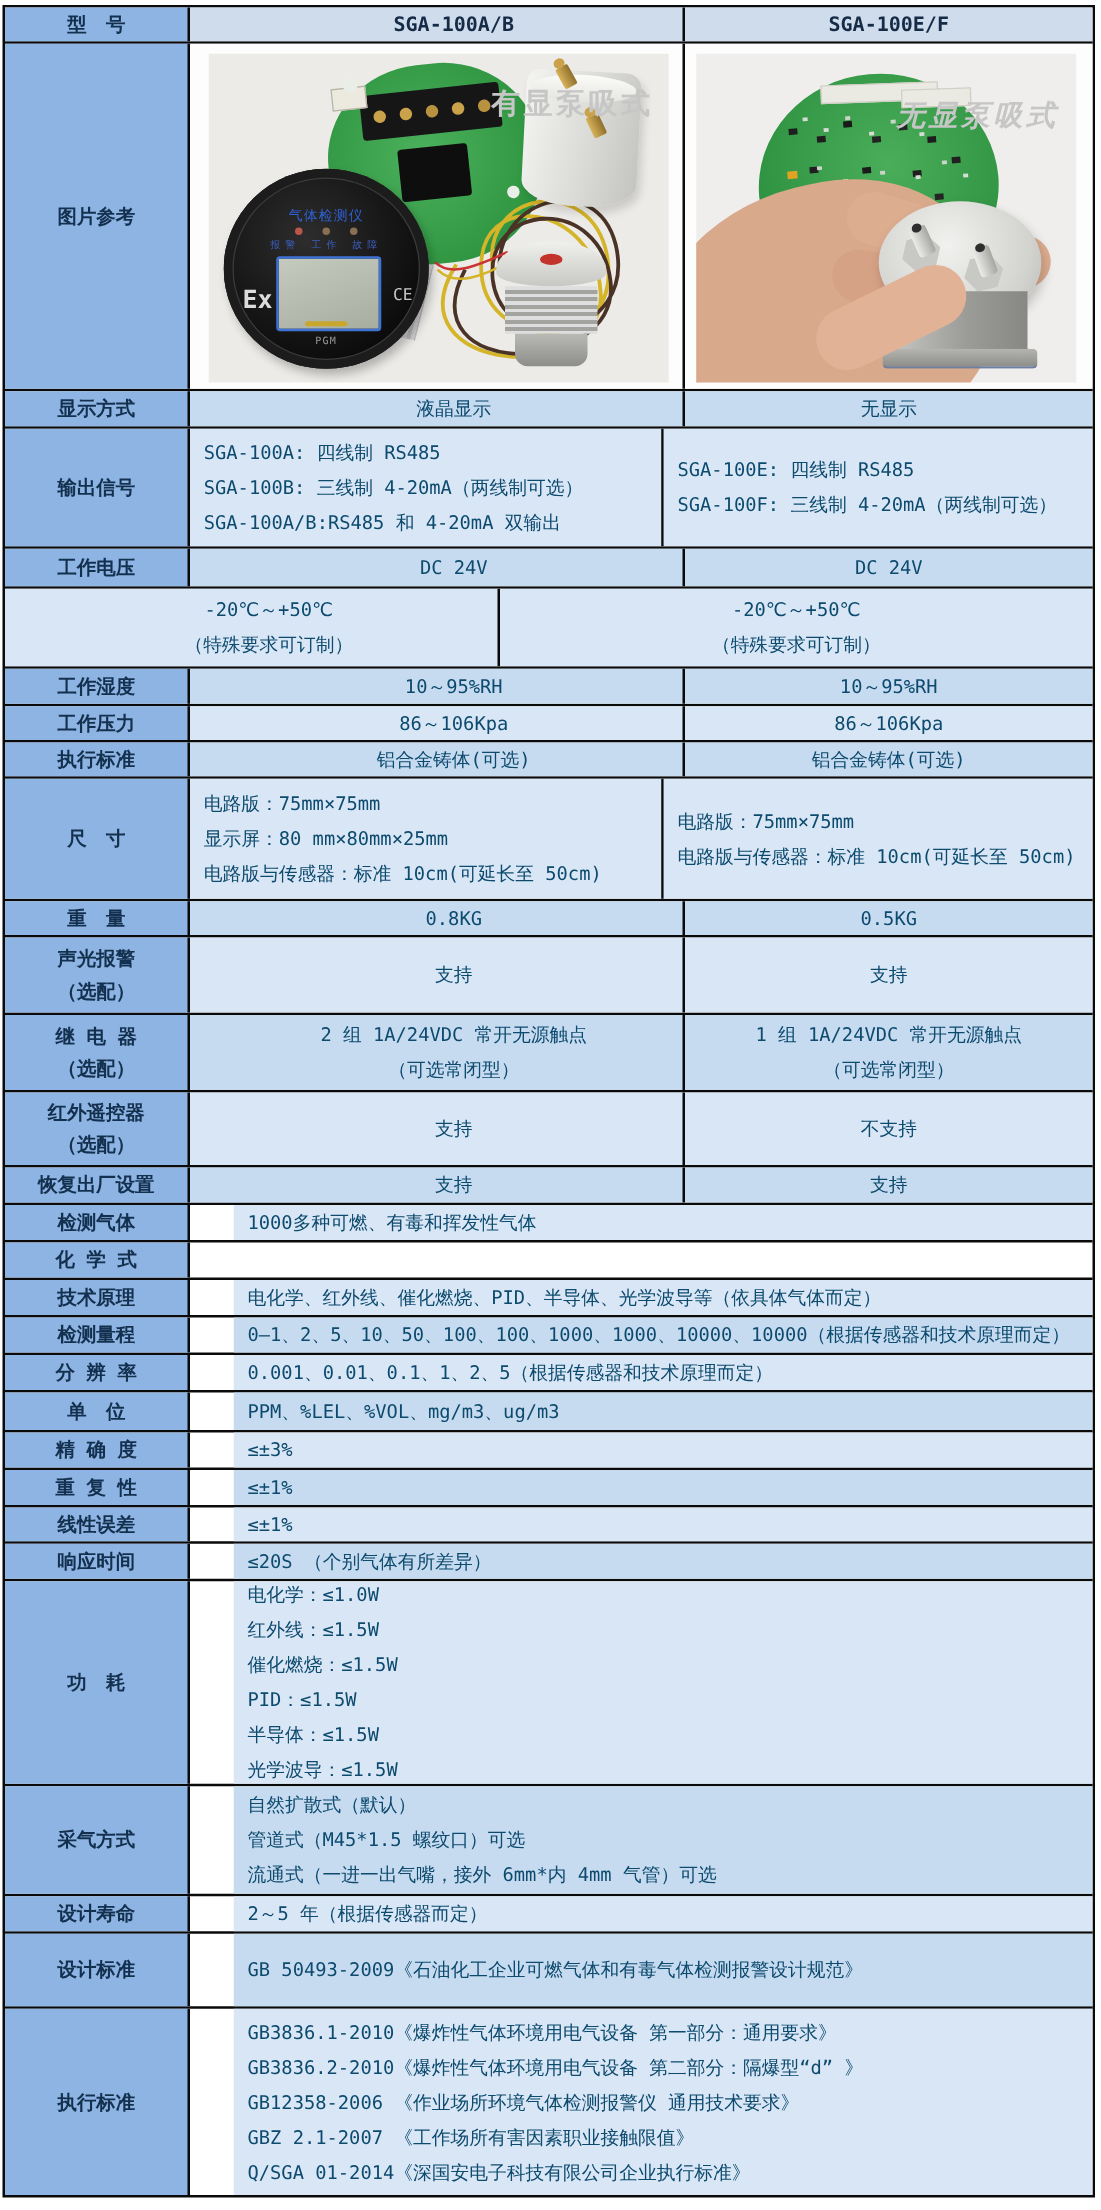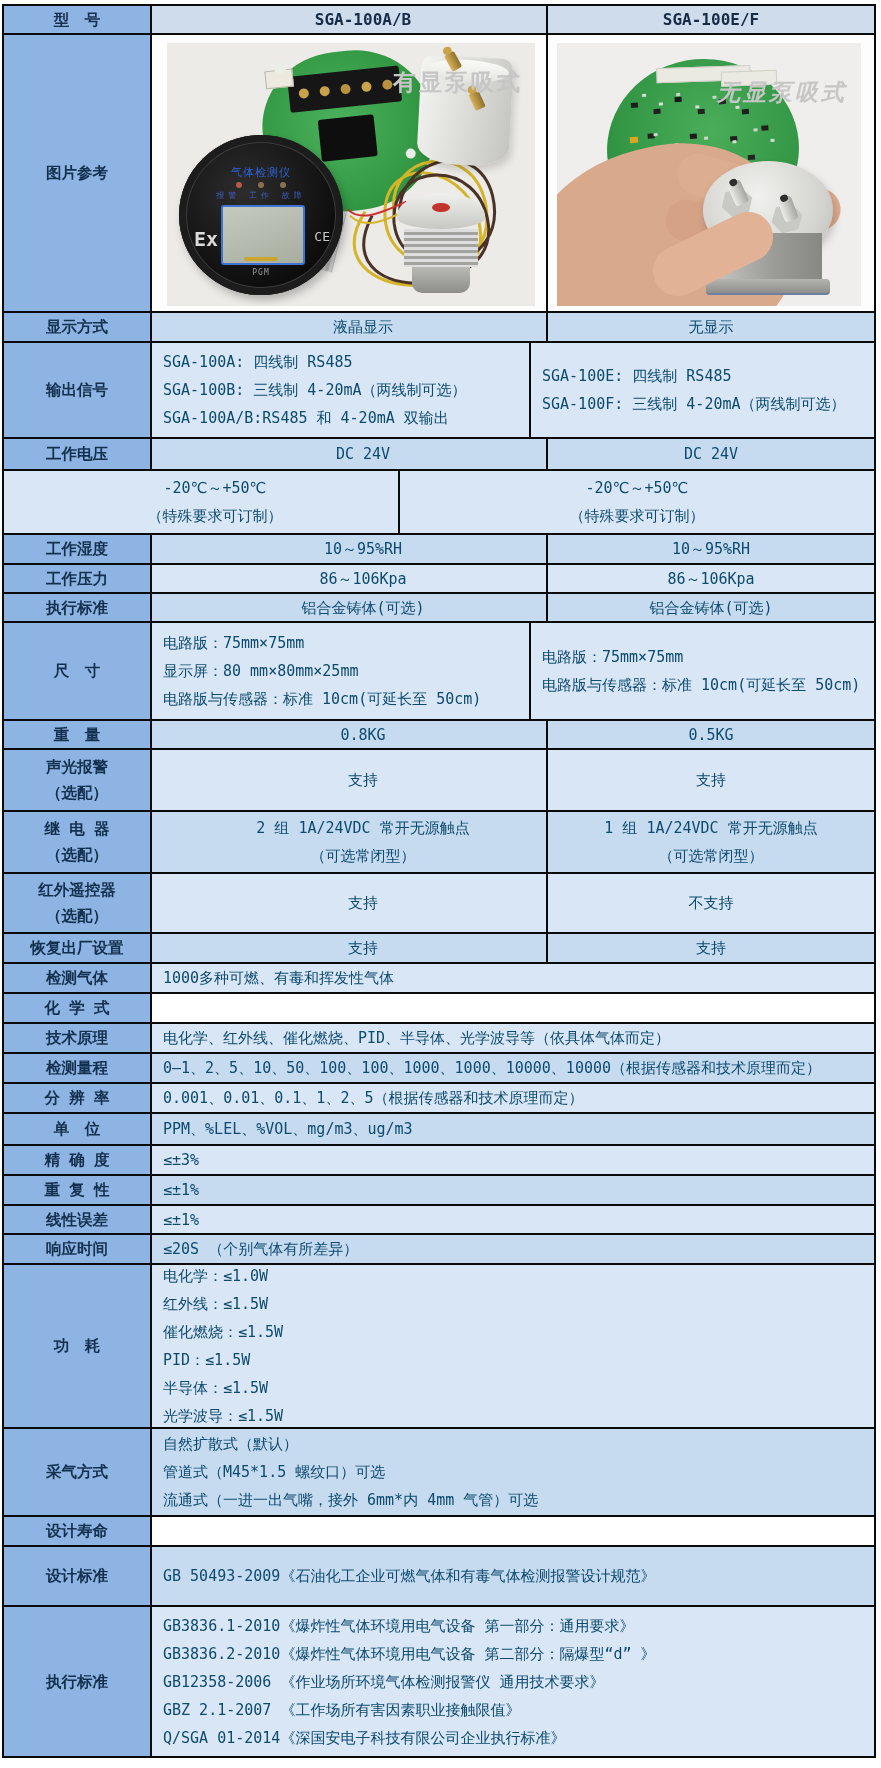--- a/index.html
+++ b/index.html
@@ -12,21 +12,21 @@
   .lc{width:146px;flex:0 0 146px;border-right:2px solid #0a0a0a;background:#8db4e2;
       display:flex;flex-direction:column;justify-content:center;align-items:center;
       font-weight:bold;color:#14304f;font-size:15.5px;text-align:center;}
   .lc .ln{line-height:26px;white-space:nowrap;}
   
   .vc{display:flex;flex-direction:column;justify-content:center;overflow:hidden;
       color:#0c4a6e;font-size:15px;}
   .vc .ln{line-height:28px;white-space:nowrap;}
   .v-l{width:366px;flex:0 0 366px;border-right:2px solid #0a0a0a;padding-left:28px;}
   .v-r{flex:1;}
-  .v-m{flex:1;}
+  .v-m{flex:1;margin-left:35px;}
   .center{align-items:center;text-align:center;}
   .left{align-items:flex-start;text-align:left;padding-left:11px;}
   .bgA{background:#c7dbf0;}
   .bgB{background:#d9e6f5;}
   .hdr{background:#cfdcec;font-weight:bold;font-size:16px;color:#152b46;}
   
   .photo-cell{position:relative;background:#fdfdfd;}
   .photo{position:absolute;top:8px;bottom:5px;background:#ecebe8;overflow:hidden;}
   .photo.pl{left:15px;right:11px;}
   .photo.pr{left:9px;right:13px;}
@@ -451,20 +451,23 @@
       <div class="vc v-m bgA left">
           <div class="ln">自然扩散式（默认）</div>
           <div class="ln">管道式（M45*1.5 螺纹口）可选</div>
           <div class="ln">流通式（一进一出气嘴，接外 6mm*内 4mm 气管）可选</div>
         </div>
     </div>
     <div class="row" style="height:28px">
       <div class="lc">
           <div class="ln">设计寿命</div>
         </div>
+      <div class="vc v-m bgB left">
+          <div class="ln">2～5 年（根据传感器而定）</div>
+        </div>
     </div>
     <div class="row" style="height:58px">
       <div class="lc">
           <div class="ln">设计标准</div>
         </div>
       <div class="vc v-m bgA left">
           <div class="ln">GB 50493-2009《石油化工企业可燃气体和有毒气体检测报警设计规范》</div>
         </div>
     </div>
     <div class="row" style="height:149px">

